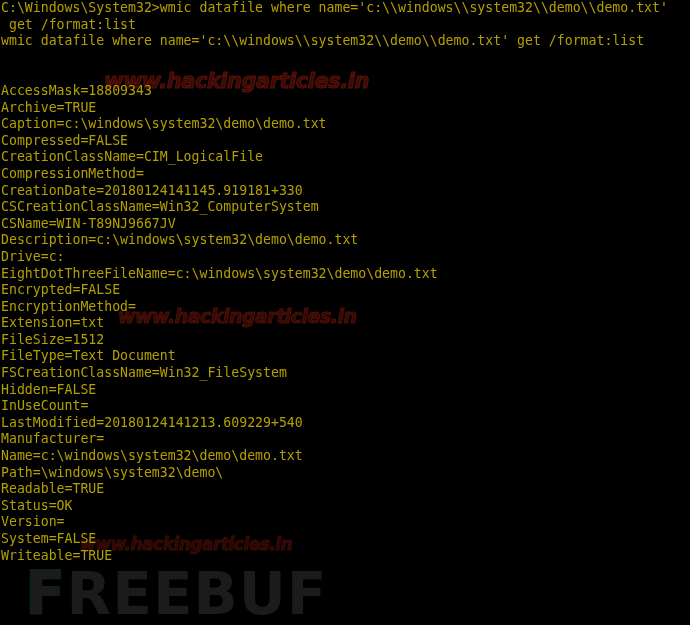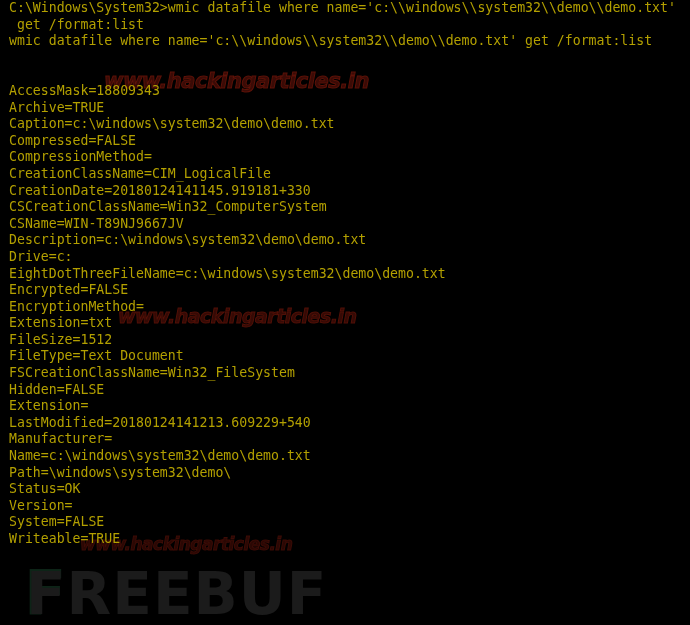--- a/index.html
+++ b/index.html
@@ -78,21 +78,21 @@
     padding: 0;
   }
   .line {
     font-family: "DejaVu Sans Mono", "Liberation Mono", monospace;
     font-size: 13.2px;
     line-height: 16.6px;
     height: 16.6px;
     color: #b3a000;
     white-space: pre;
     letter-spacing: 0px;
-    padding-left: 9px;
+    padding-left: 1px;
   }
   .line.blank { color: transparent; }
 </style>
 </head>
 <body>
 
 <div id="console">
 
   <div class="wm-layer">
     <div class="wm-ha a">www.hackingarticles.in</div>
@@ -105,39 +105,40 @@
   <div class="screen" id="screen">
       <div class="line">C:\Windows\System32&gt;wmic datafile where name='c:\\windows\\system32\\demo\\demo.txt'</div>
       <div class="line"> get /format:list</div>
       <div class="line">wmic datafile where name='c:\\windows\\system32\\demo\\demo.txt' get /format:list</div>
       <div class="line blank">&nbsp;</div>
       <div class="line blank">&nbsp;</div>
       <div class="line">AccessMask=18809343</div>
       <div class="line">Archive=TRUE</div>
       <div class="line">Caption=c:\windows\system32\demo\demo.txt</div>
       <div class="line">Compressed=FALSE</div>
+      <div class="line">CreationClassName=CIM_LogicalFile</div>
       <div class="line">CompressionMethod=</div>
-      <div class="line">CreationClassName=CIM_LogicalFile</div>
       <div class="line">CreationDate=20180124141145.919181+330</div>
       <div class="line">CSCreationClassName=Win32_ComputerSystem</div>
       <div class="line">CSName=WIN-T89NJ9667JV</div>
       <div class="line">Description=c:\windows\system32\demo\demo.txt</div>
       <div class="line">Drive=c:</div>
       <div class="line">EightDotThreeFileName=c:\windows\system32\demo\demo.txt</div>
       <div class="line">Encrypted=FALSE</div>
       <div class="line">EncryptionMethod=</div>
       <div class="line">Extension=txt</div>
       <div class="line">FileSize=1512</div>
       <div class="line">FileType=Text Document</div>
       <div class="line">FSCreationClassName=Win32_FileSystem</div>
       <div class="line">Hidden=FALSE</div>
-      <div class="line">Extension=</div>
+      <div class="line">InUseCount=</div>
       <div class="line">LastModified=20180124141213.609229+540</div>
       <div class="line">Manufacturer=</div>
       <div class="line">Name=c:\windows\system32\demo\demo.txt</div>
       <div class="line">Path=\windows\system32\demo\</div>
+      <div class="line">Readable=TRUE</div>
       <div class="line">Status=OK</div>
       <div class="line">Version=</div>
       <div class="line">System=FALSE</div>
       <div class="line">Writeable=TRUE</div>
     </div>
 
 </div>
 
 </body></html>

